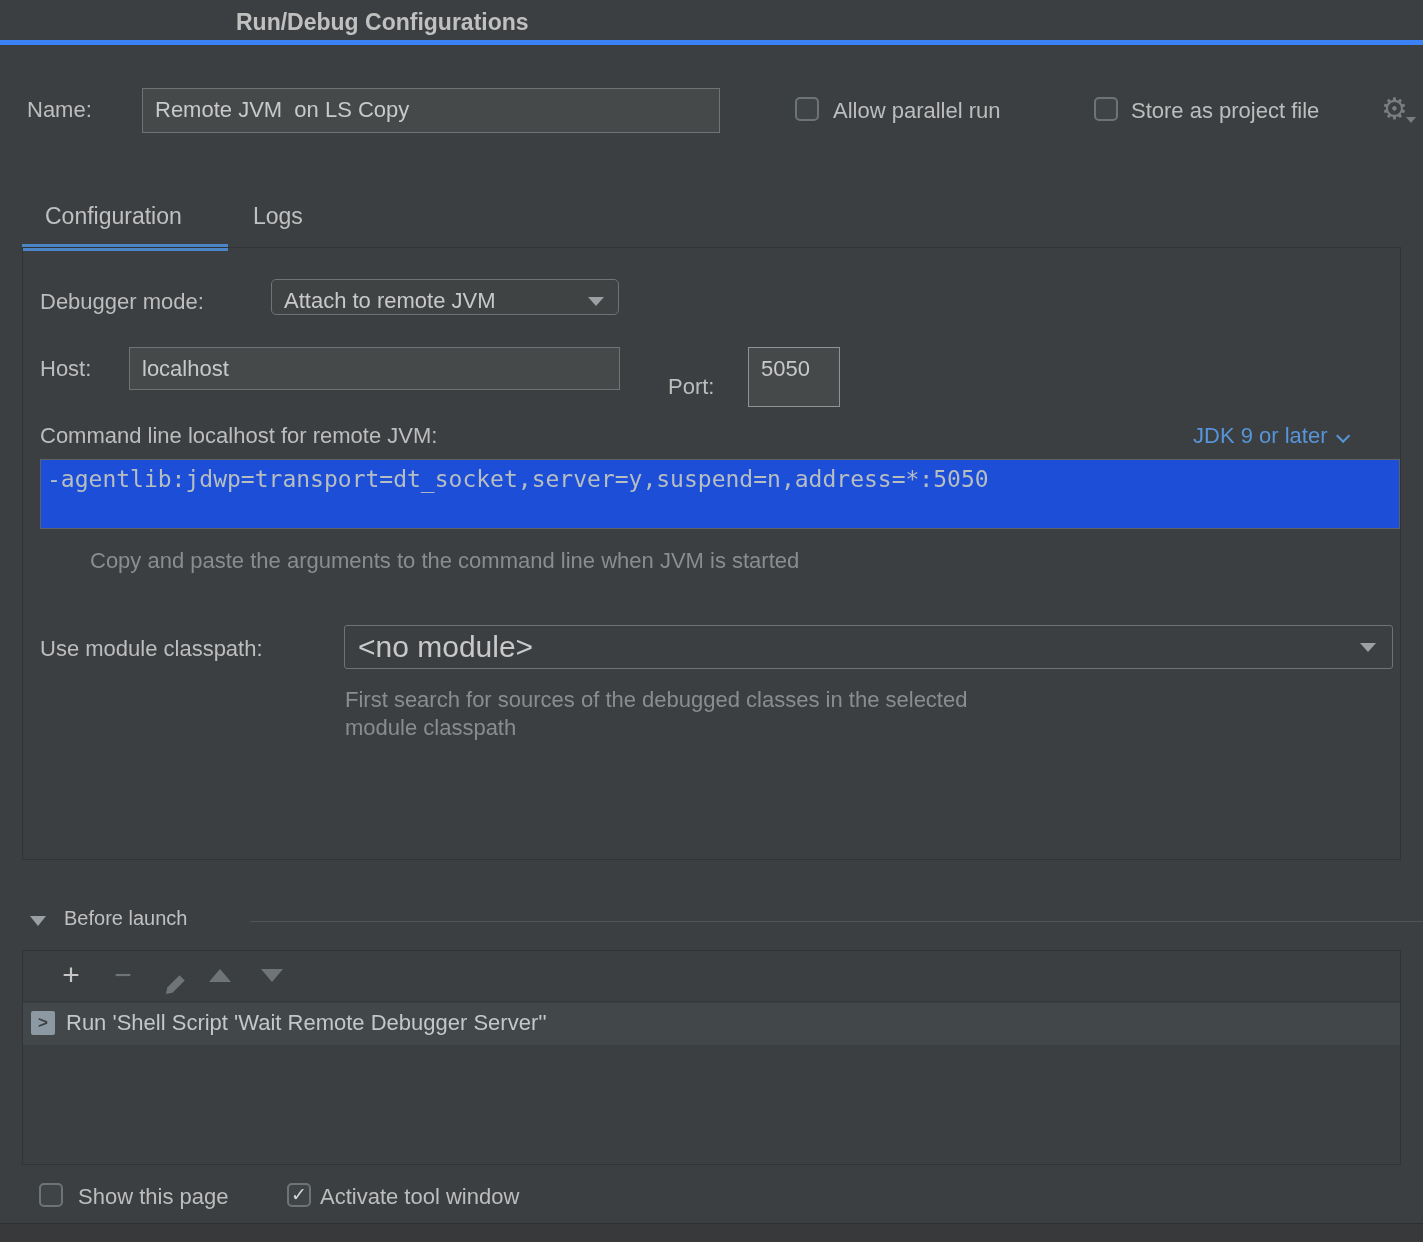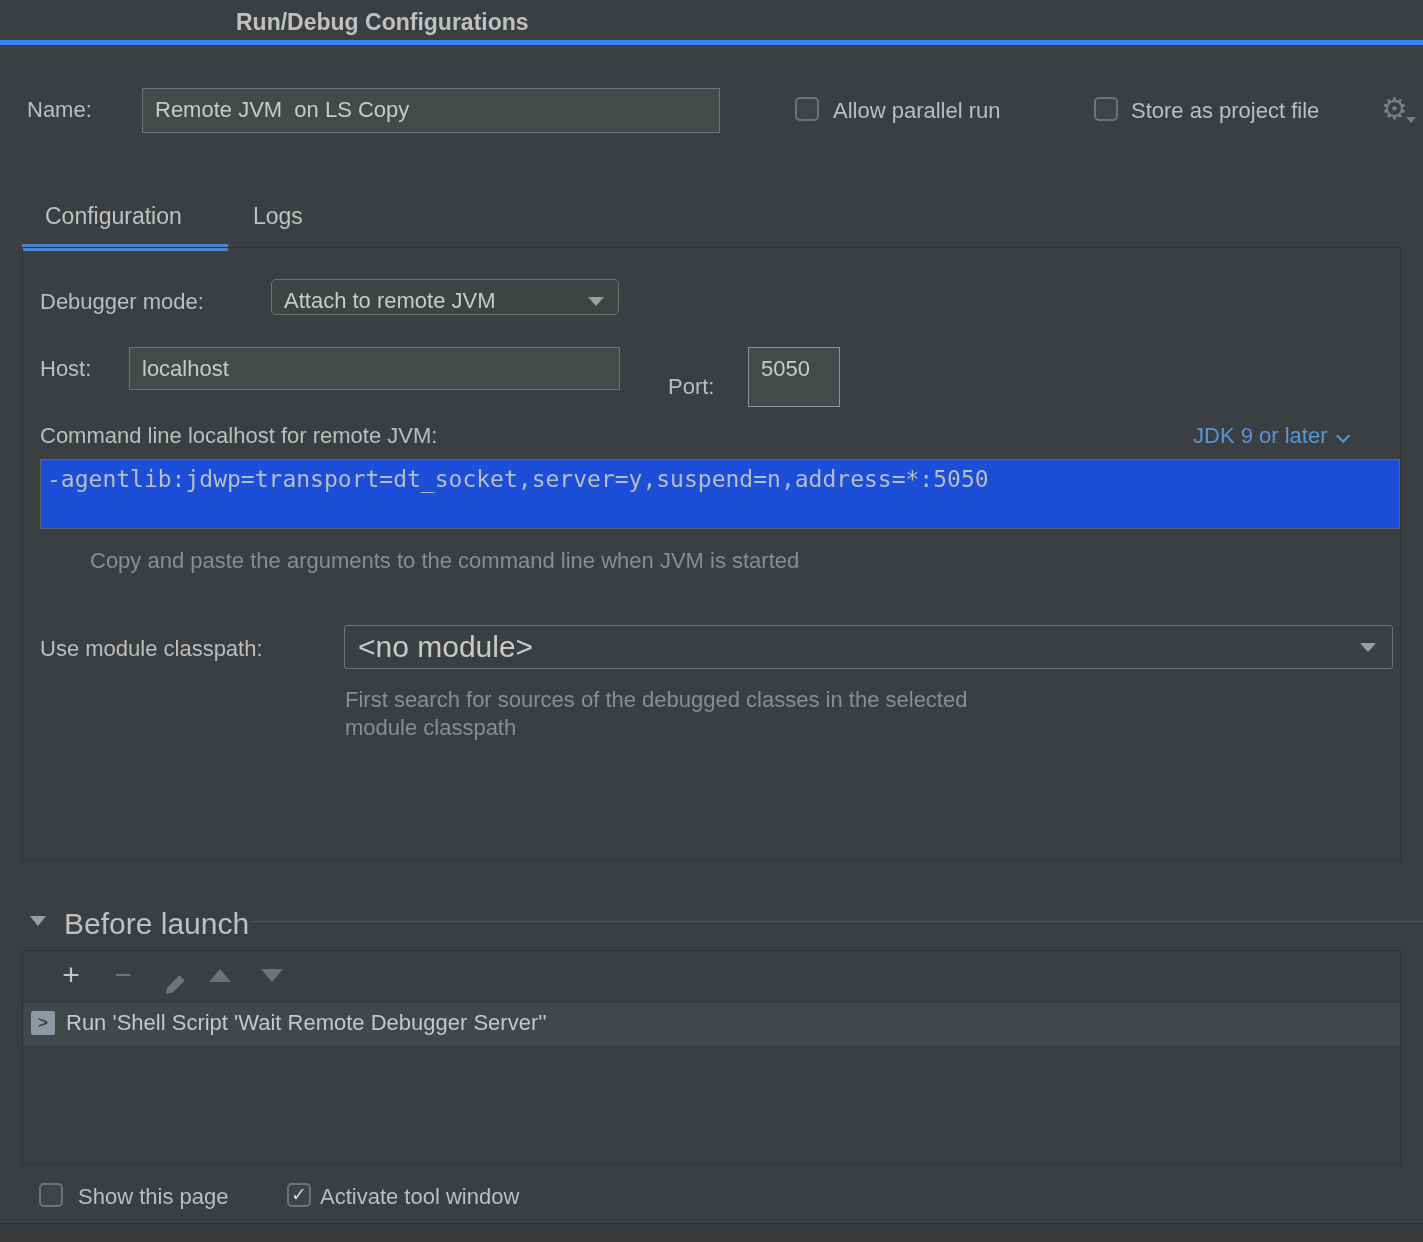--- a/index.html
+++ b/index.html
@@ -57,21 +57,21 @@
 
   .combo { left:344px; top:625px; width:1049px; height:44px; border:1px solid #6f7374; border-radius:3px;
     font-size:30px; color:#c9c9c9; line-height:42px; padding:0 13px; }
 
   .link { font-size:22px; color:#5794d8; }
   .chevron { display:inline-block; width:10px; height:10px; border-right:2px solid #5794d8; border-bottom:2px solid #5794d8; transform:rotate(45deg) translateY(-3px); margin-left:8px; }
 
   
   .bl-triangle { left:30px; top:916px; width:0; height:0;
     border-left:8px solid transparent; border-right:8px solid transparent; border-top:10px solid #9aa0a3; }
-  .bl-title { left:64px; top:907px; font-size:30px; color:#c0c0c0; }
+  .bl-title { left:64px; top:907px; font-size:20px; color:#c0c0c0; }
   .bl-divider { left:250px; top:921px; width:1173px; height:1px; background:#515455; }
 
   .list-panel { left:22px; top:950px; width:1379px; height:215px; border:1px solid #313435; }
   .toolbar { left:23px; top:951px; width:1377px; height:50px; }
   .tb-icon { position:absolute; top:0; width:40px; height:50px; text-align:center; line-height:48px; font-size:30px; }
   .tb-sep { left:23px; top:1001px; width:1377px; height:1px; background:#35383a; }
 
   .task-row { left:23px; top:1003px; width:1377px; height:42px; background:#42474a; }
   .run-icon { left:31px; top:1011px; width:24px; height:24px; background:#8c99a2; border-radius:2px;
     color:#3c3f41; font-weight:bold; font-size:17px; text-align:center; line-height:24px; }

